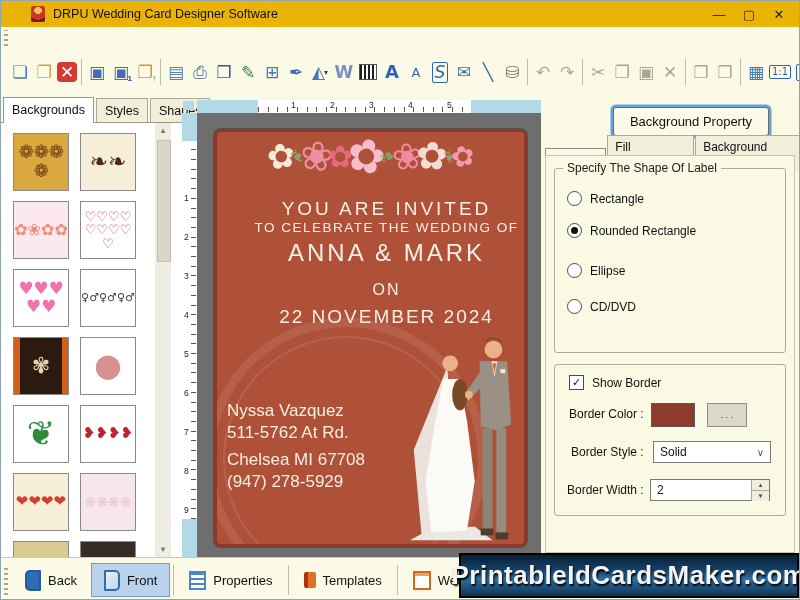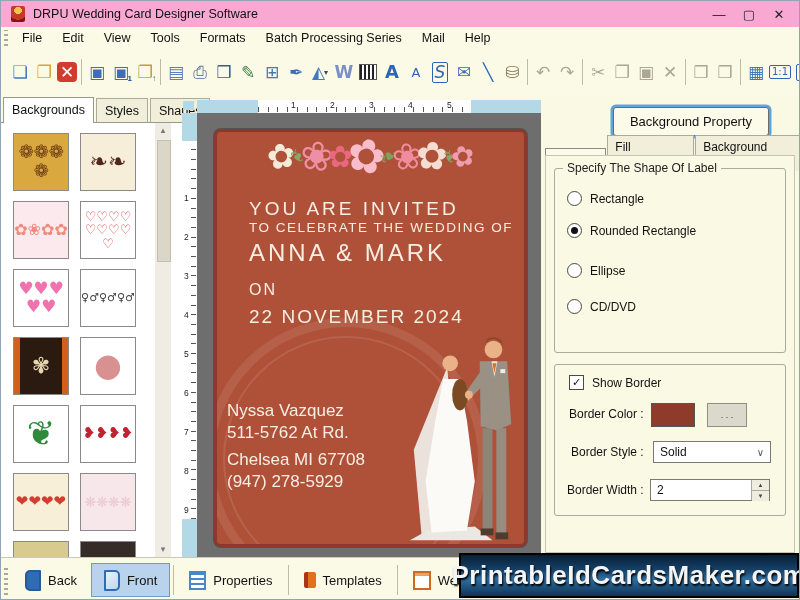--- a/index.html
+++ b/index.html
@@ -1,19 +1,19 @@
 <!DOCTYPE html>
 <html><head>
 <meta charset="utf-8">
 <style>
   html,body{margin:0;padding:0;}
   body{width:800px;height:600px;position:relative;font-family:"Liberation Sans",sans-serif;
        background:#FAF9E4;overflow:hidden;border:1px solid #8FA5B5;box-sizing:border-box;}
   
-  .titlebar{position:absolute;left:0;top:0;right:0;height:26px;display:flex;align-items:center;background:#f9a8d4;}
+  .titlebar{position:absolute;left:0;top:0;right:0;height:26px;display:flex;align-items:center;background:#eab308;padding-left:20px;}
   .app-icon{width:14px;height:16px;margin:0 8px 0 10px;border-radius:2px;
       background:radial-gradient(circle at 50% 28%,#F2C14E 0 28%,#C8372B 29% 68%,#7E1710 69%);}
   .title-text{font-size:12.5px;color:#111;}
   .win-controls{margin-left:auto;display:flex;align-items:center;gap:14px;padding-right:12px;}
   .win-btn{font-size:13px;color:#222;width:16px;text-align:center;cursor:default;}
   
   .menubar{position:absolute;left:0;top:26px;right:0;height:22px;display:flex;align-items:center;background:#FBFAE6;}
   .grip{width:4px;height:70%;margin:0 4px 0 3px;background:repeating-linear-gradient(0deg,#A9A99A 0 2px,transparent 2px 5px);}
   #menu-items{display:flex;align-items:center;}
   .menu-item{font-size:12.5px;color:#111;padding:2px 10px;}
@@ -51,21 +51,21 @@
   .vruler .blue{position:absolute;left:0;right:0;background:#B3D9E6;}
   .vruler .ticks{position:absolute;top:28px;height:378px;right:1px;width:5px;
       background:repeating-linear-gradient(0deg,#555 0 1px,transparent 1px 9.7px);}
   .vnum{position:absolute;left:2px;font-size:8.5px;color:#222;}
   
   .canvas{position:absolute;left:196px;top:112px;width:344px;height:444px;background:#6E6E6E;}
   .card{position:absolute;left:17px;top:16px;width:307px;height:412px;border-radius:7px;overflow:hidden;
         box-shadow:0 0 0 1px rgba(0,0,0,.25);}
   #flowers{position:absolute;top:-8px;left:-6px;right:-6px;height:64px;display:flex;justify-content:center;align-items:center;overflow:hidden;}
   #flowers span{display:inline-block;margin:0 -3px;font-family:"DejaVu Sans",sans-serif;}
-  .card-text{position:absolute;top:58px;left:0;right:0;color:#F6EEE3;padding-left:32px;}
+  .card-text{position:absolute;top:58px;left:0;right:0;text-align:center;color:#F6EEE3;padding-left:32px;}
   .ct-invite1{font-size:19px;letter-spacing:3px;margin-top:8px;}
   .ct-invite2{font-size:13.5px;letter-spacing:1.5px;}
   .ct-names{font-size:24px;letter-spacing:3px;margin-top:4px;}
   .ct-on{font-size:16px;letter-spacing:2px;margin-top:14px;}
   .ct-date{font-size:19px;letter-spacing:2px;margin-top:7px;}
   .ring{position:absolute;left:-12px;top:186px;width:264px;height:264px;border-radius:50%;border:9px solid rgba(255,255,255,0.09);}
   .ring-inner{position:absolute;inset:9px;border-radius:50%;border:2px solid rgba(255,255,255,0.10);}
   #address{position:absolute;left:10px;top:268px;text-align:left;color:#F6EEE3;font-size:17px;line-height:22px;}
   #address div:nth-child(3){margin-top:5px;}
   .couple{position:absolute;right:4px;bottom:0;width:118px;height:212px;}
@@ -132,30 +132,20 @@
   <div class="title-text">DRPU Wedding Card Designer Software</div>
   <div class="win-controls">
     <div class="win-btn">—</div>
     <div class="win-btn">▢</div>
     <div class="win-btn">✕</div>
   </div>
 </div>
 
 <div class="menubar">
   <div class="grip"></div>
-  <div id="menu-items">
-      <div class="menu-item">File</div>
-      <div class="menu-item">Edit</div>
-      <div class="menu-item">View</div>
-      <div class="menu-item">Tools</div>
-      <div class="menu-item">Formats</div>
-      <div class="menu-item">Batch Processing Series</div>
-      <div class="menu-item">Mail</div>
-      <div class="menu-item">Help</div>
-    </div>
 </div>
 
 <div class="toolbar">
   <div class="grip"></div>
   <div id="toolbar-items">
       <div class="tb-btn">
         <span class="g" style="color: rgb(65, 120, 190);">❏</span>
       </div>
       <div class="tb-btn">
         <span class="g" style="color: rgb(217, 163, 60);">❐</span>

